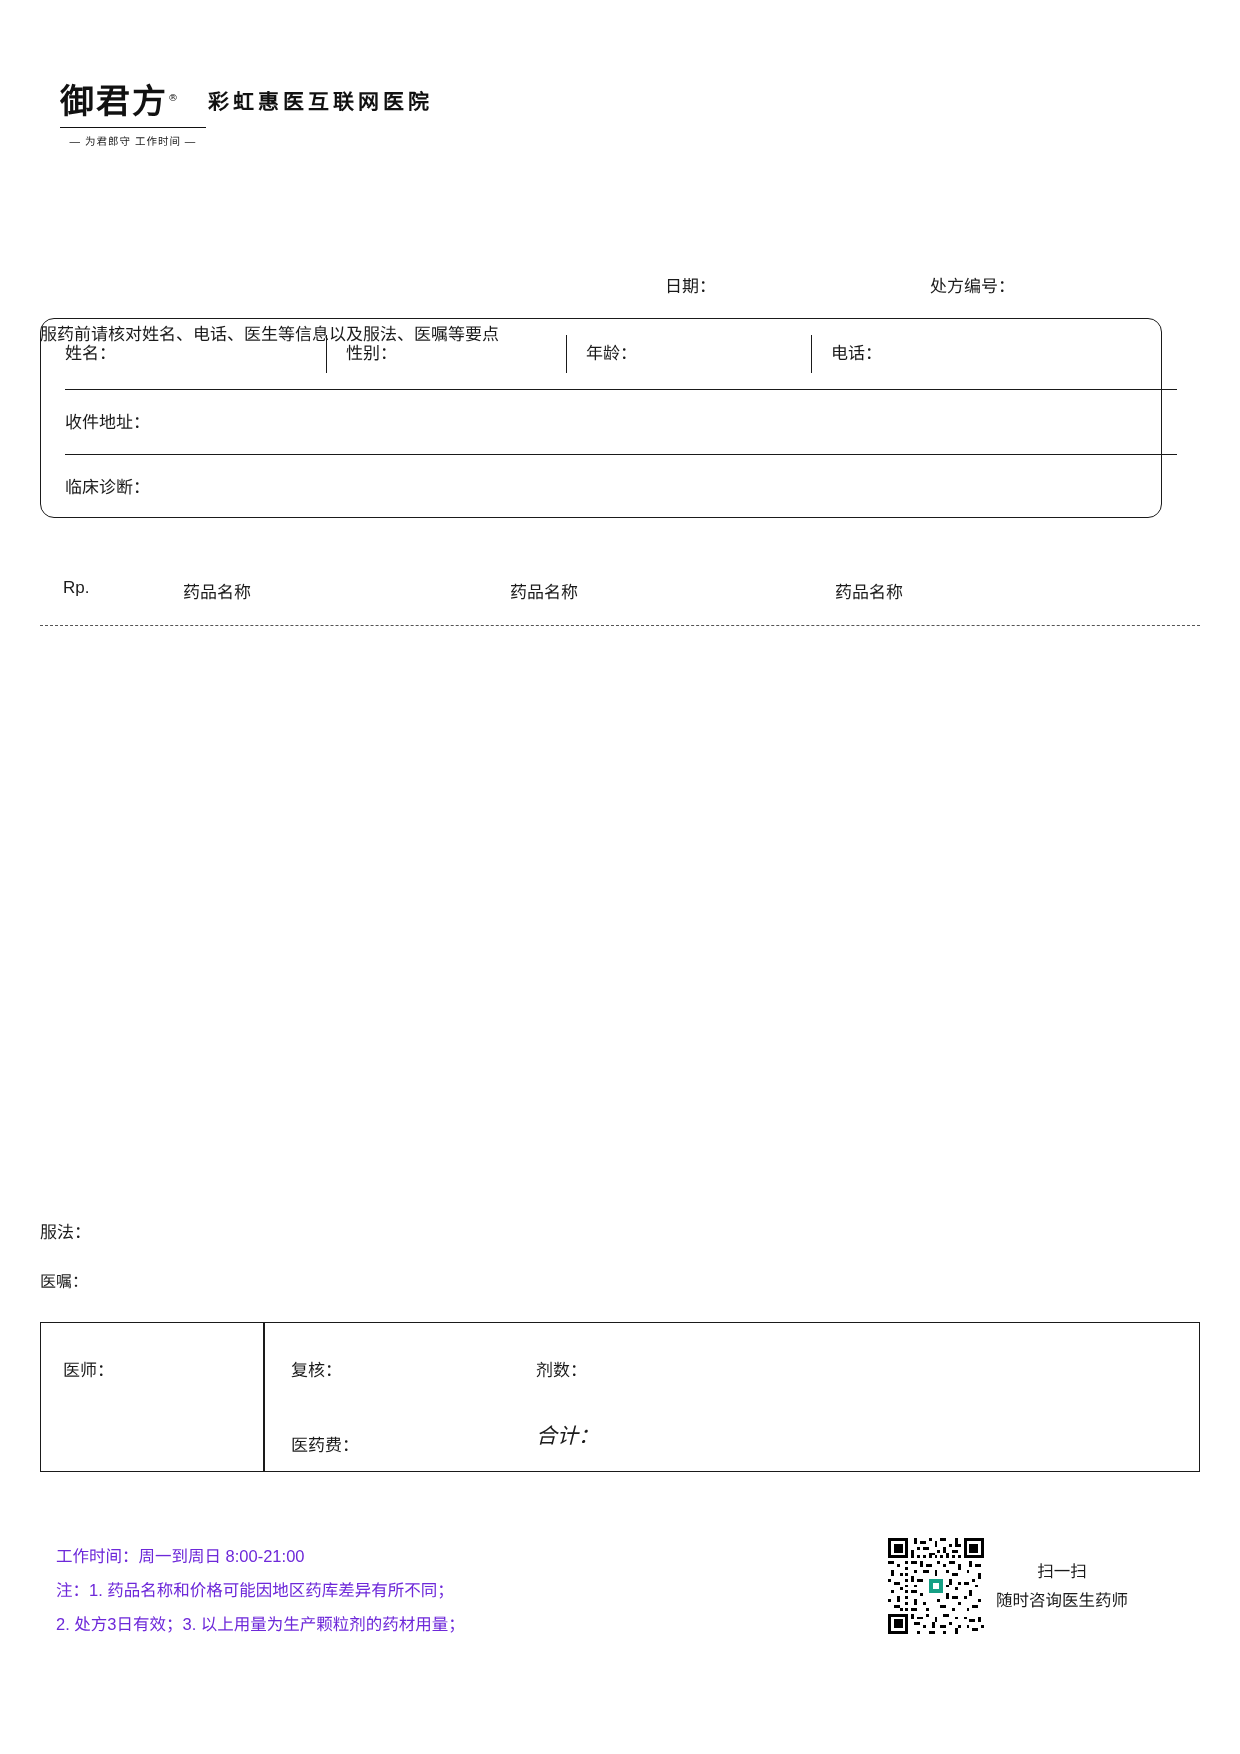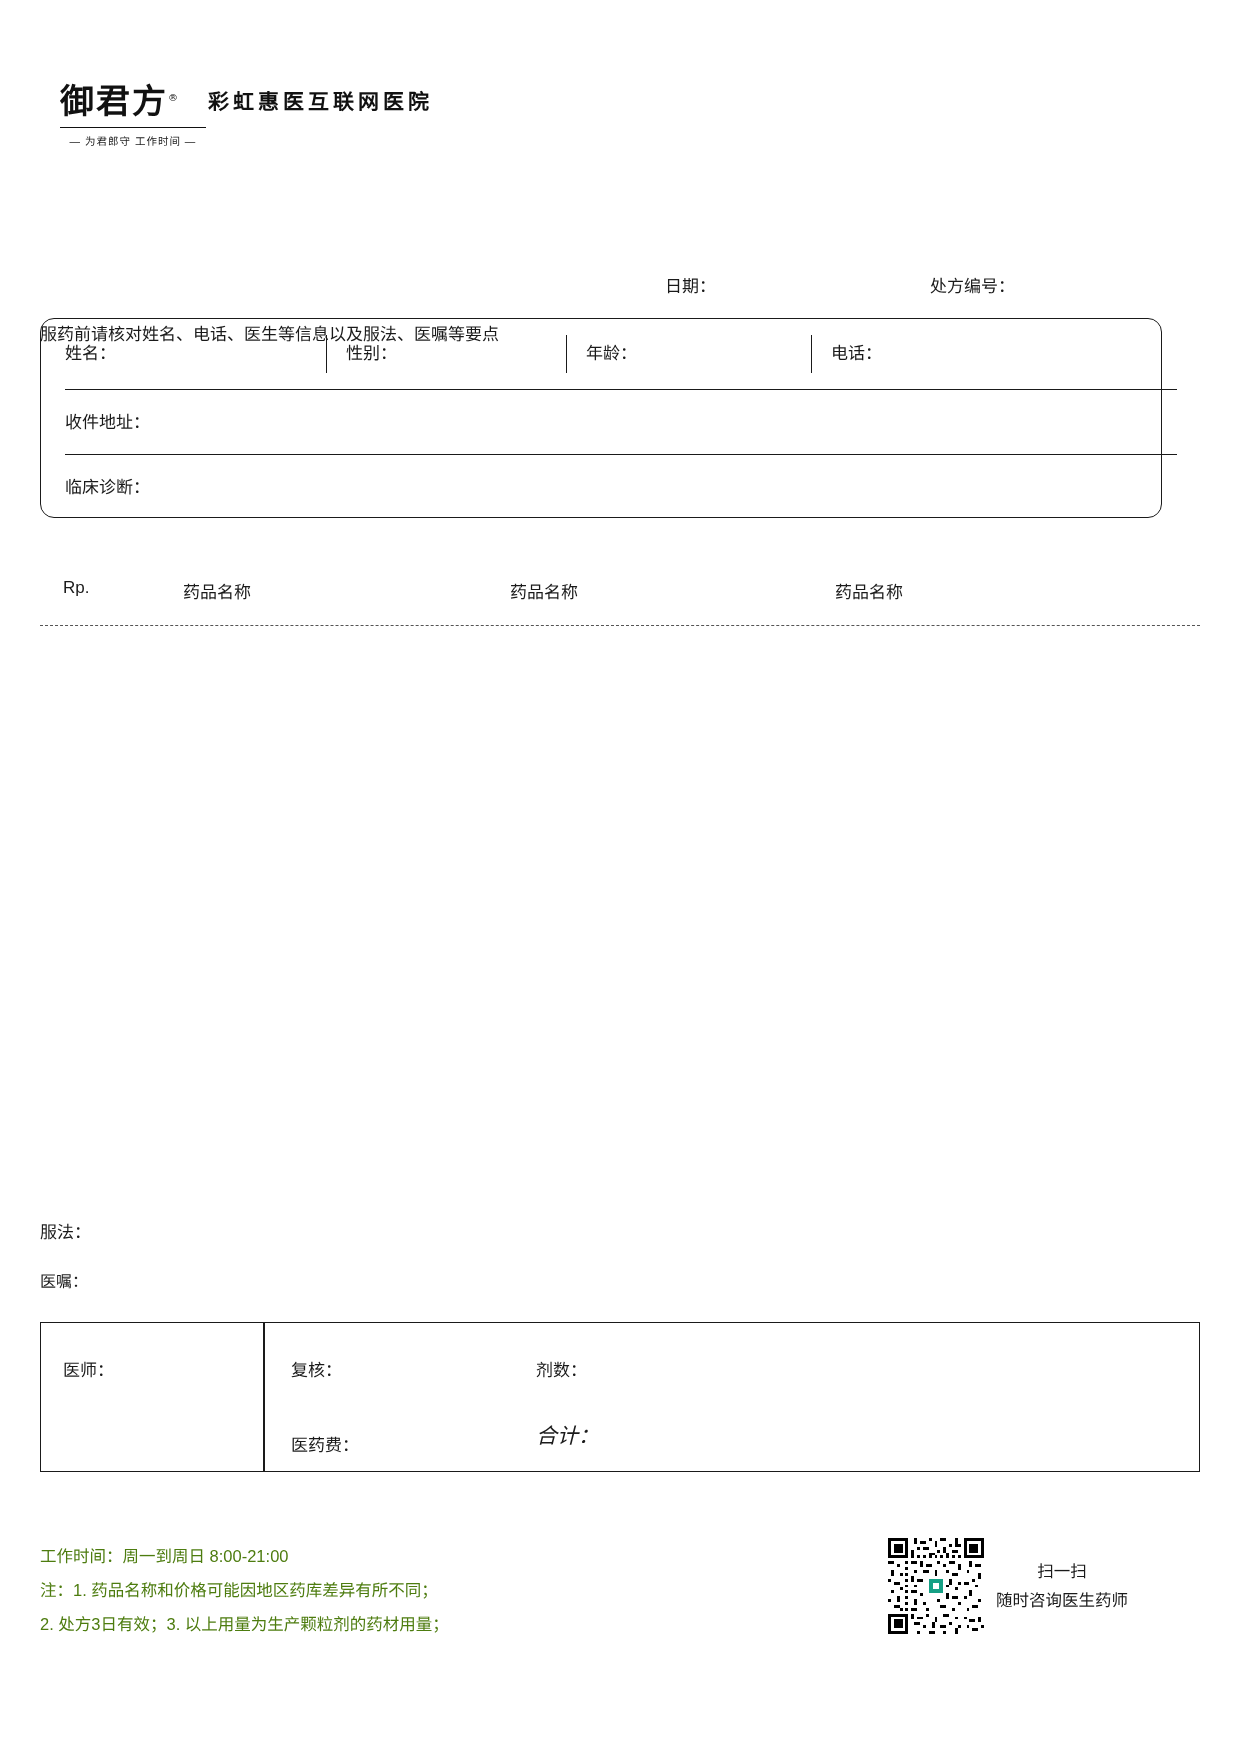--- a/index.html
+++ b/index.html
@@ -249,25 +249,25 @@
     position: absolute;
     left: 495px;
     top: 96px;
     font-size: 21px;
     font-style: italic;
   }
 
   
   .notes {
     position: absolute;
-    left: 40px;
+    left: 56px;
     top: 1540px;
     font-size: 16.5px;
     line-height: 2.05;
-    color: #4d7c0f;
+    color: #6d28d9;
   }
   .notes div { white-space: nowrap; }
 
   
   .qr-wrap {
     position: absolute;
     left: 888px;
     top: 1538px;
     display: flex;
     align-items: center;

